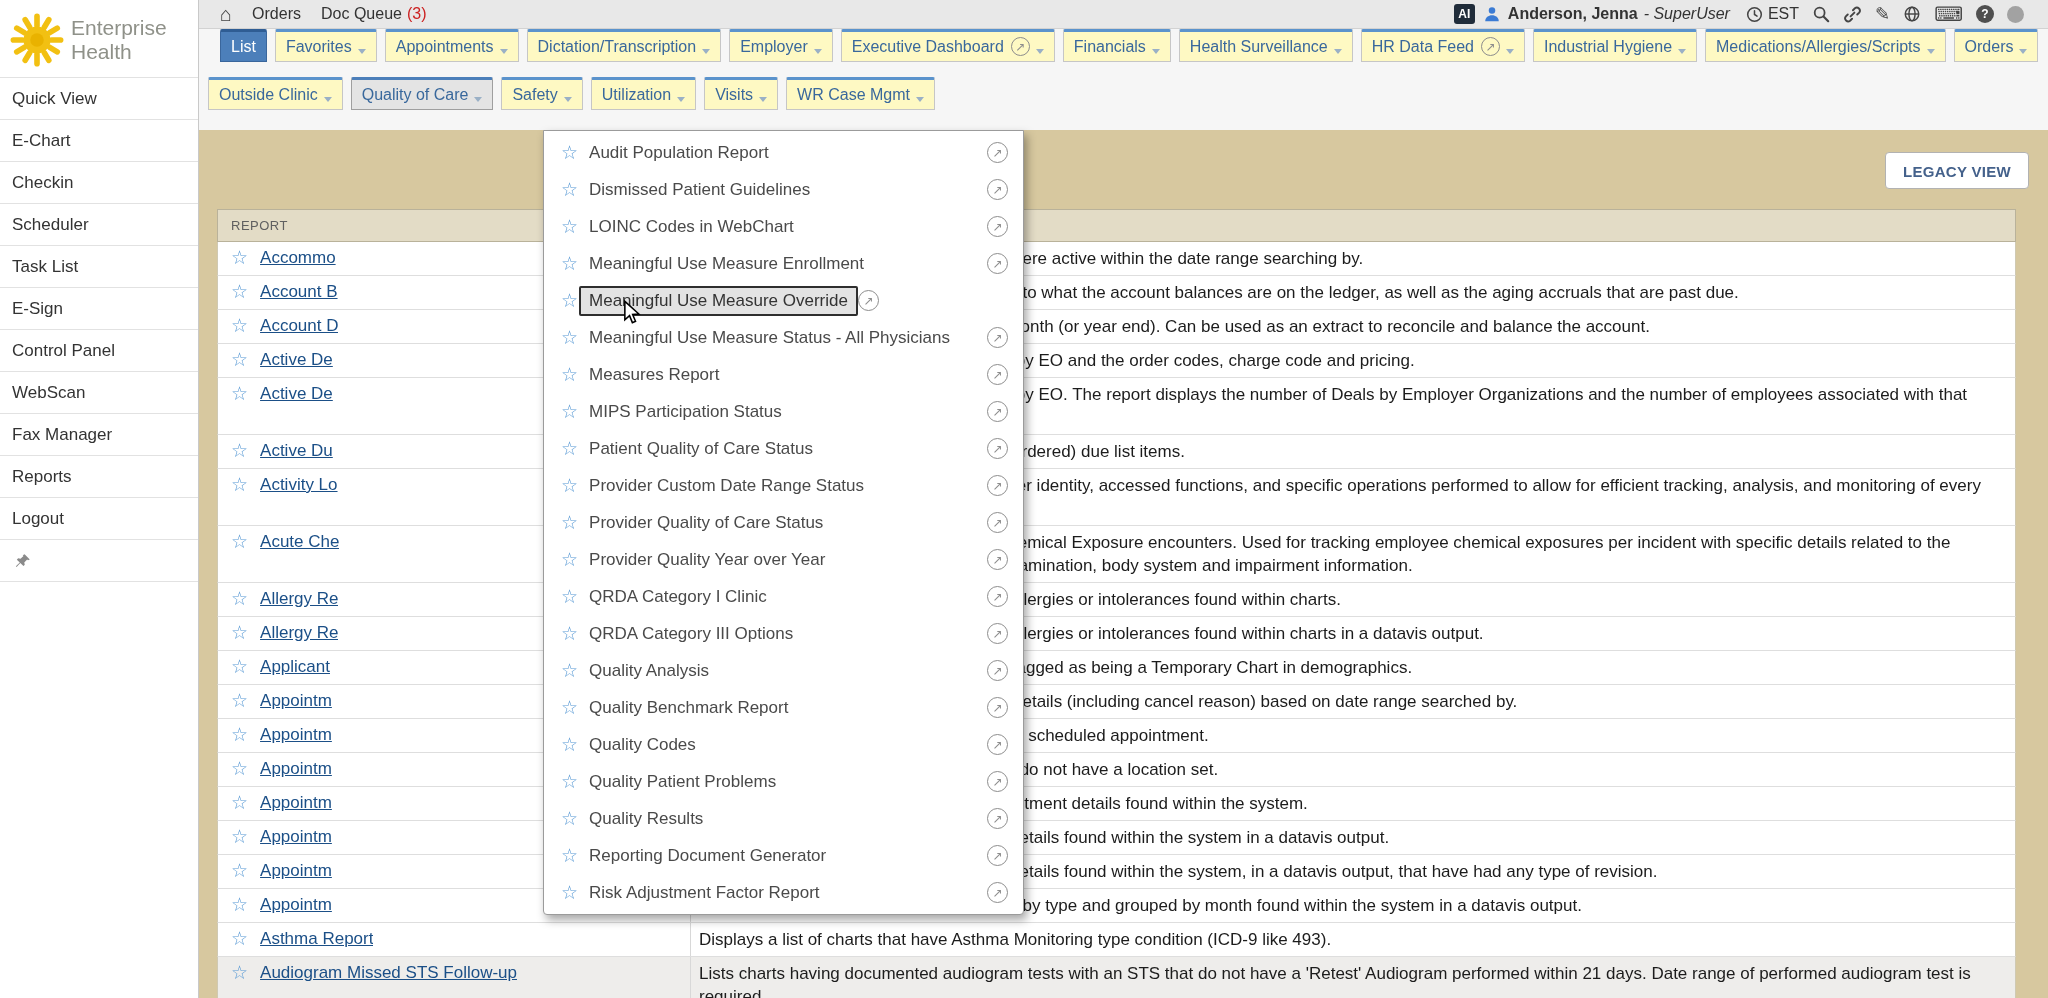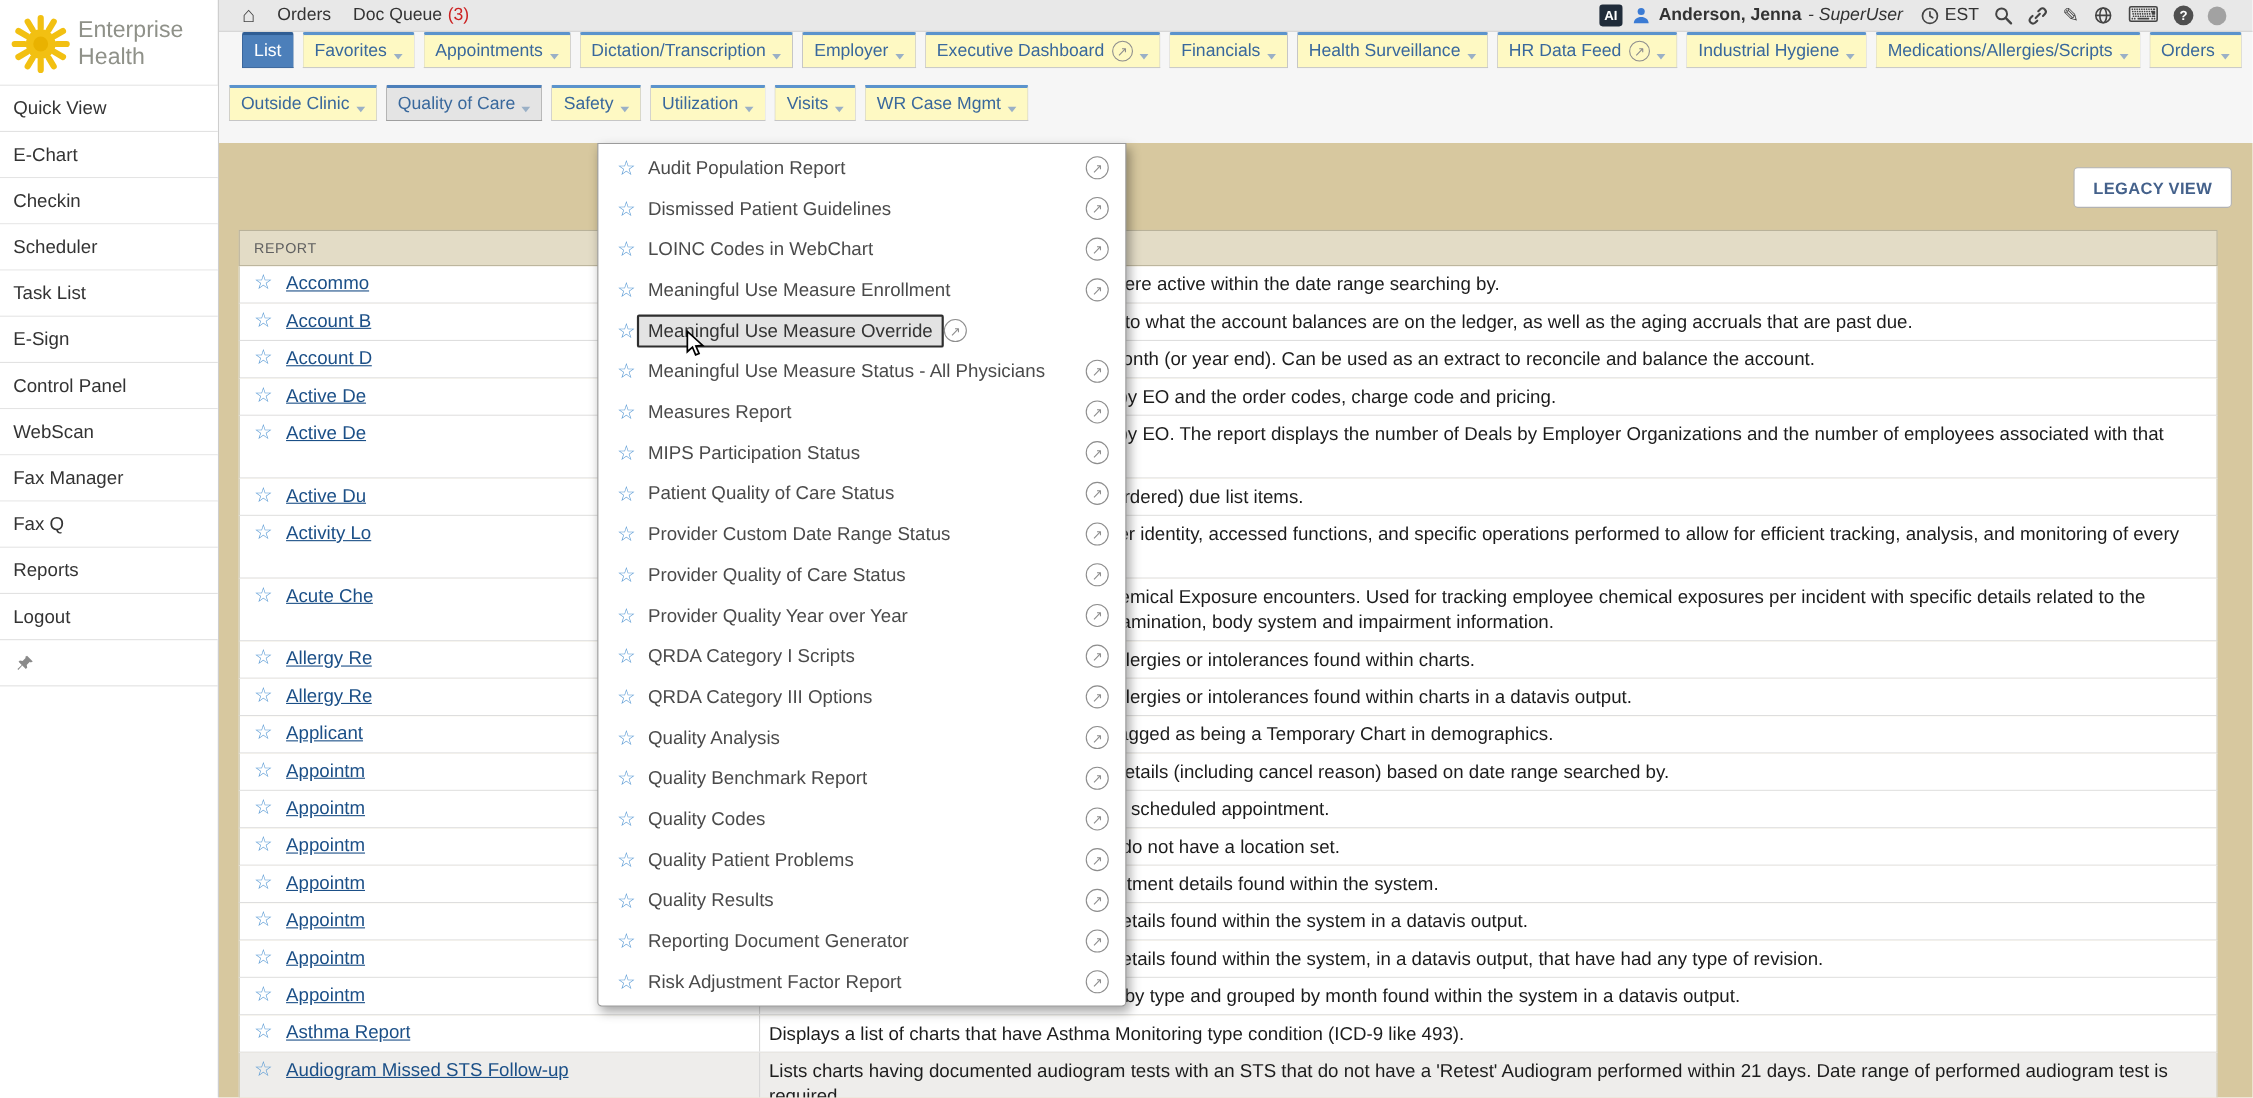--- a/index.html
+++ b/index.html
@@ -124,23 +124,20 @@
         </div>
 
         <div class="side-item">
           <span>WebScan</span>
         </div>
 
         <div class="side-item">
           <span>Fax Manager</span>
         </div>
 
-        <div class="side-item">
-          <span>Fax Q</span>
-        </div>
 
         <div class="side-item">
           <span>Reports</span>
         </div>
 
         <div class="side-item">
           <span>Logout</span>
         </div>
 
     </nav>
@@ -613,21 +610,21 @@
       </div>
 
       <div class="dd-item">
         <span class="dd-star">☆</span>
         <span class="dd-label">Provider Quality Year over Year</span>
         <span class="dd-arrow">↗</span>
       </div>
 
       <div class="dd-item">
         <span class="dd-star">☆</span>
-        <span class="dd-label">QRDA Category I Scripts</span>
+        <span class="dd-label">QRDA Category I Clinic</span>
         <span class="dd-arrow">↗</span>
       </div>
 
       <div class="dd-item">
         <span class="dd-star">☆</span>
         <span class="dd-label">QRDA Category III Options</span>
         <span class="dd-arrow">↗</span>
       </div>
 
       <div class="dd-item">

